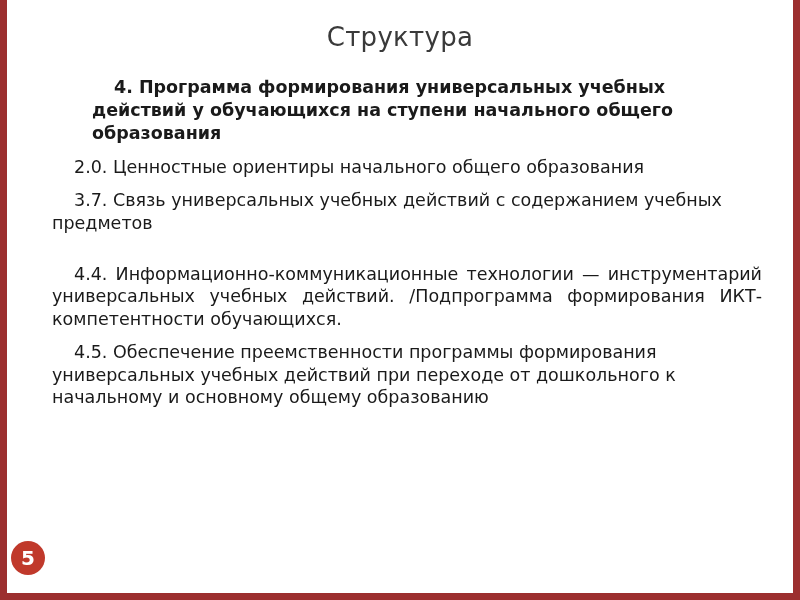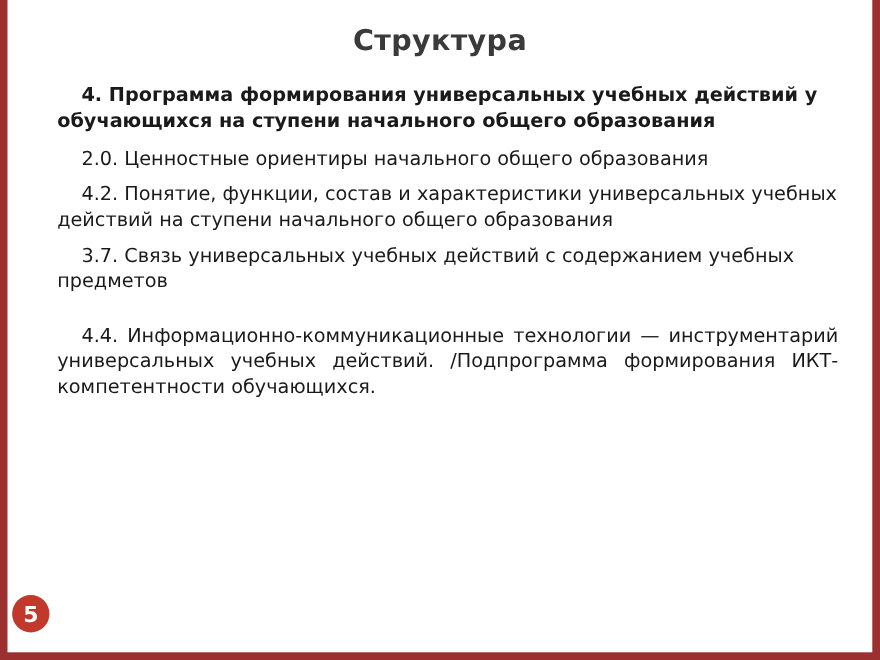--- a/index.html
+++ b/index.html
@@ -55,40 +55,41 @@
     height: 7px;
     background: #9c2f2f;
   }
   .title {
     position: absolute;
     top: 22px;
     left: 0;
     width: 800px;
     text-align: center;
     font-size: 26px;
-    font-weight: bold;
+    font-weight: normal;
     color: #3a3a3a;
     letter-spacing: 0.3px;
   }
   .content {
     position: absolute;
     top: 76px;
     left: 52px;
     width: 710px;
   }
   .para {
     font-size: 17.5px;
     line-height: 1.30;
     color: #1a1a1a;
     margin: 0 0 10px 0;
     text-indent: 22px;
   }
   .para.bold {
     font-weight: bold;
     margin-bottom: 12px;
+    margin-left: 40px;
   }
   .para.justify {
     text-align: justify;
     text-align-last: left;
     margin-top: 28px;
   }
   .para.p5 {
     margin-bottom: 0;
   }
   
@@ -117,20 +118,20 @@
   <div class="left-bar"></div>
   <div class="left-bar-inner"></div>
   <div class="right-bar"></div>
   <div class="bottom-bar"></div>
 
   <div class="title">Структура</div>
 
   <div class="content">
     <p class="para bold">4. Программа формирования универсальных учебных действий у обучающихся на ступени начального общего образования</p>
     <p class="para">2.0. Ценностные ориентиры начального общего образования</p>
-    <p class="para">4.2. Понятие, функции, состав и характеристики универсальных учебных действий на ступени начального общего образования</p>
     <p class="para">3.7. Связь универсальных учебных действий с содержанием учебных предметов</p>
     <p class="para justify">4.4. Информационно-коммуникационные технологии — инструментарий универсальных учебных действий. /Подпрограмма формирования ИКТ-компетентности обучающихся.</p>
+    <p class="para p5">4.5. Обеспечение преемственности программы формирования универсальных учебных действий при переходе от дошкольного к начальному и основному общему образованию</p>
   </div>
 
   <div class="slide-number">5</div>
 
 </div>
 
 </body></html>

